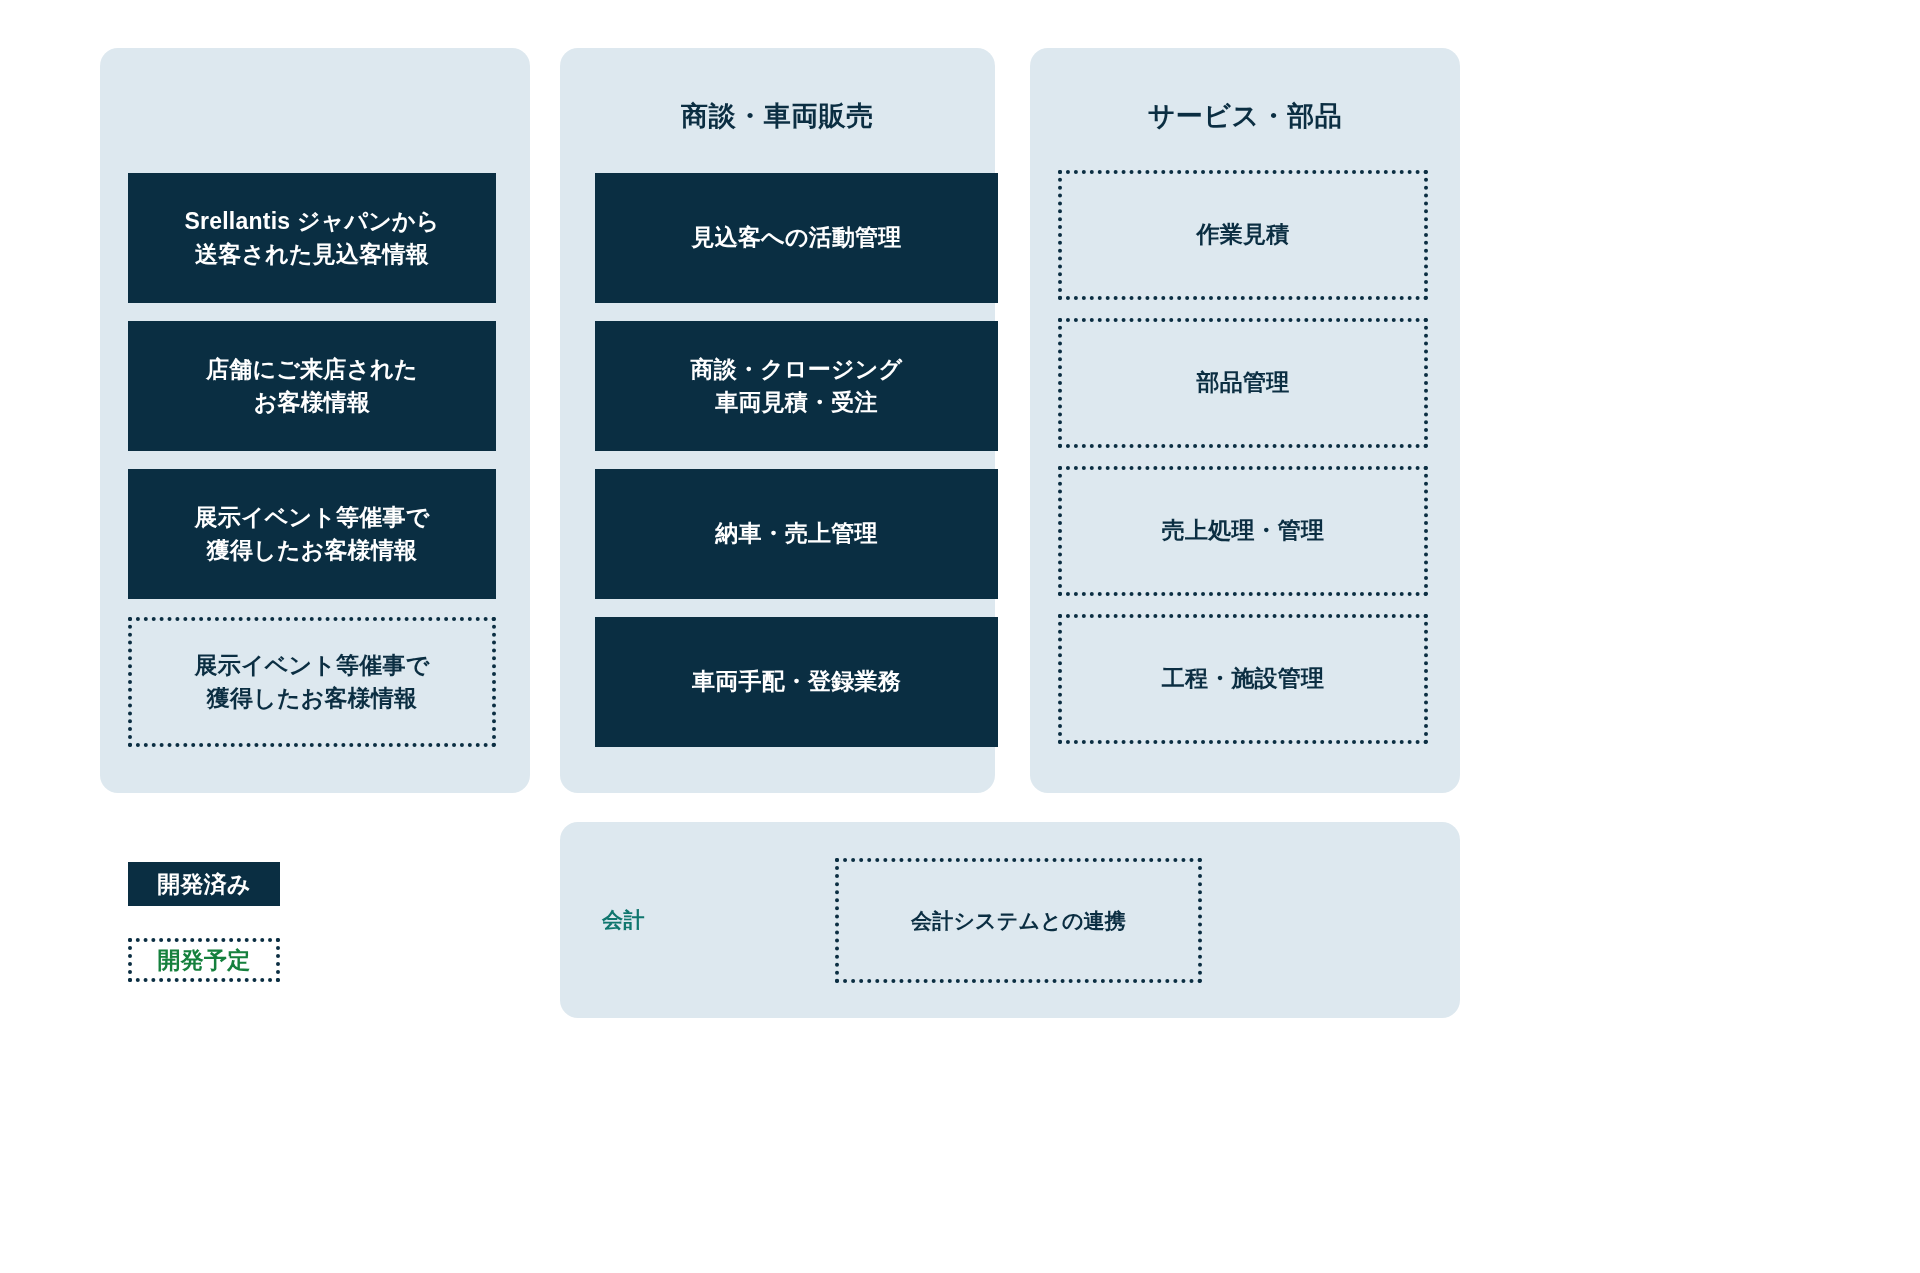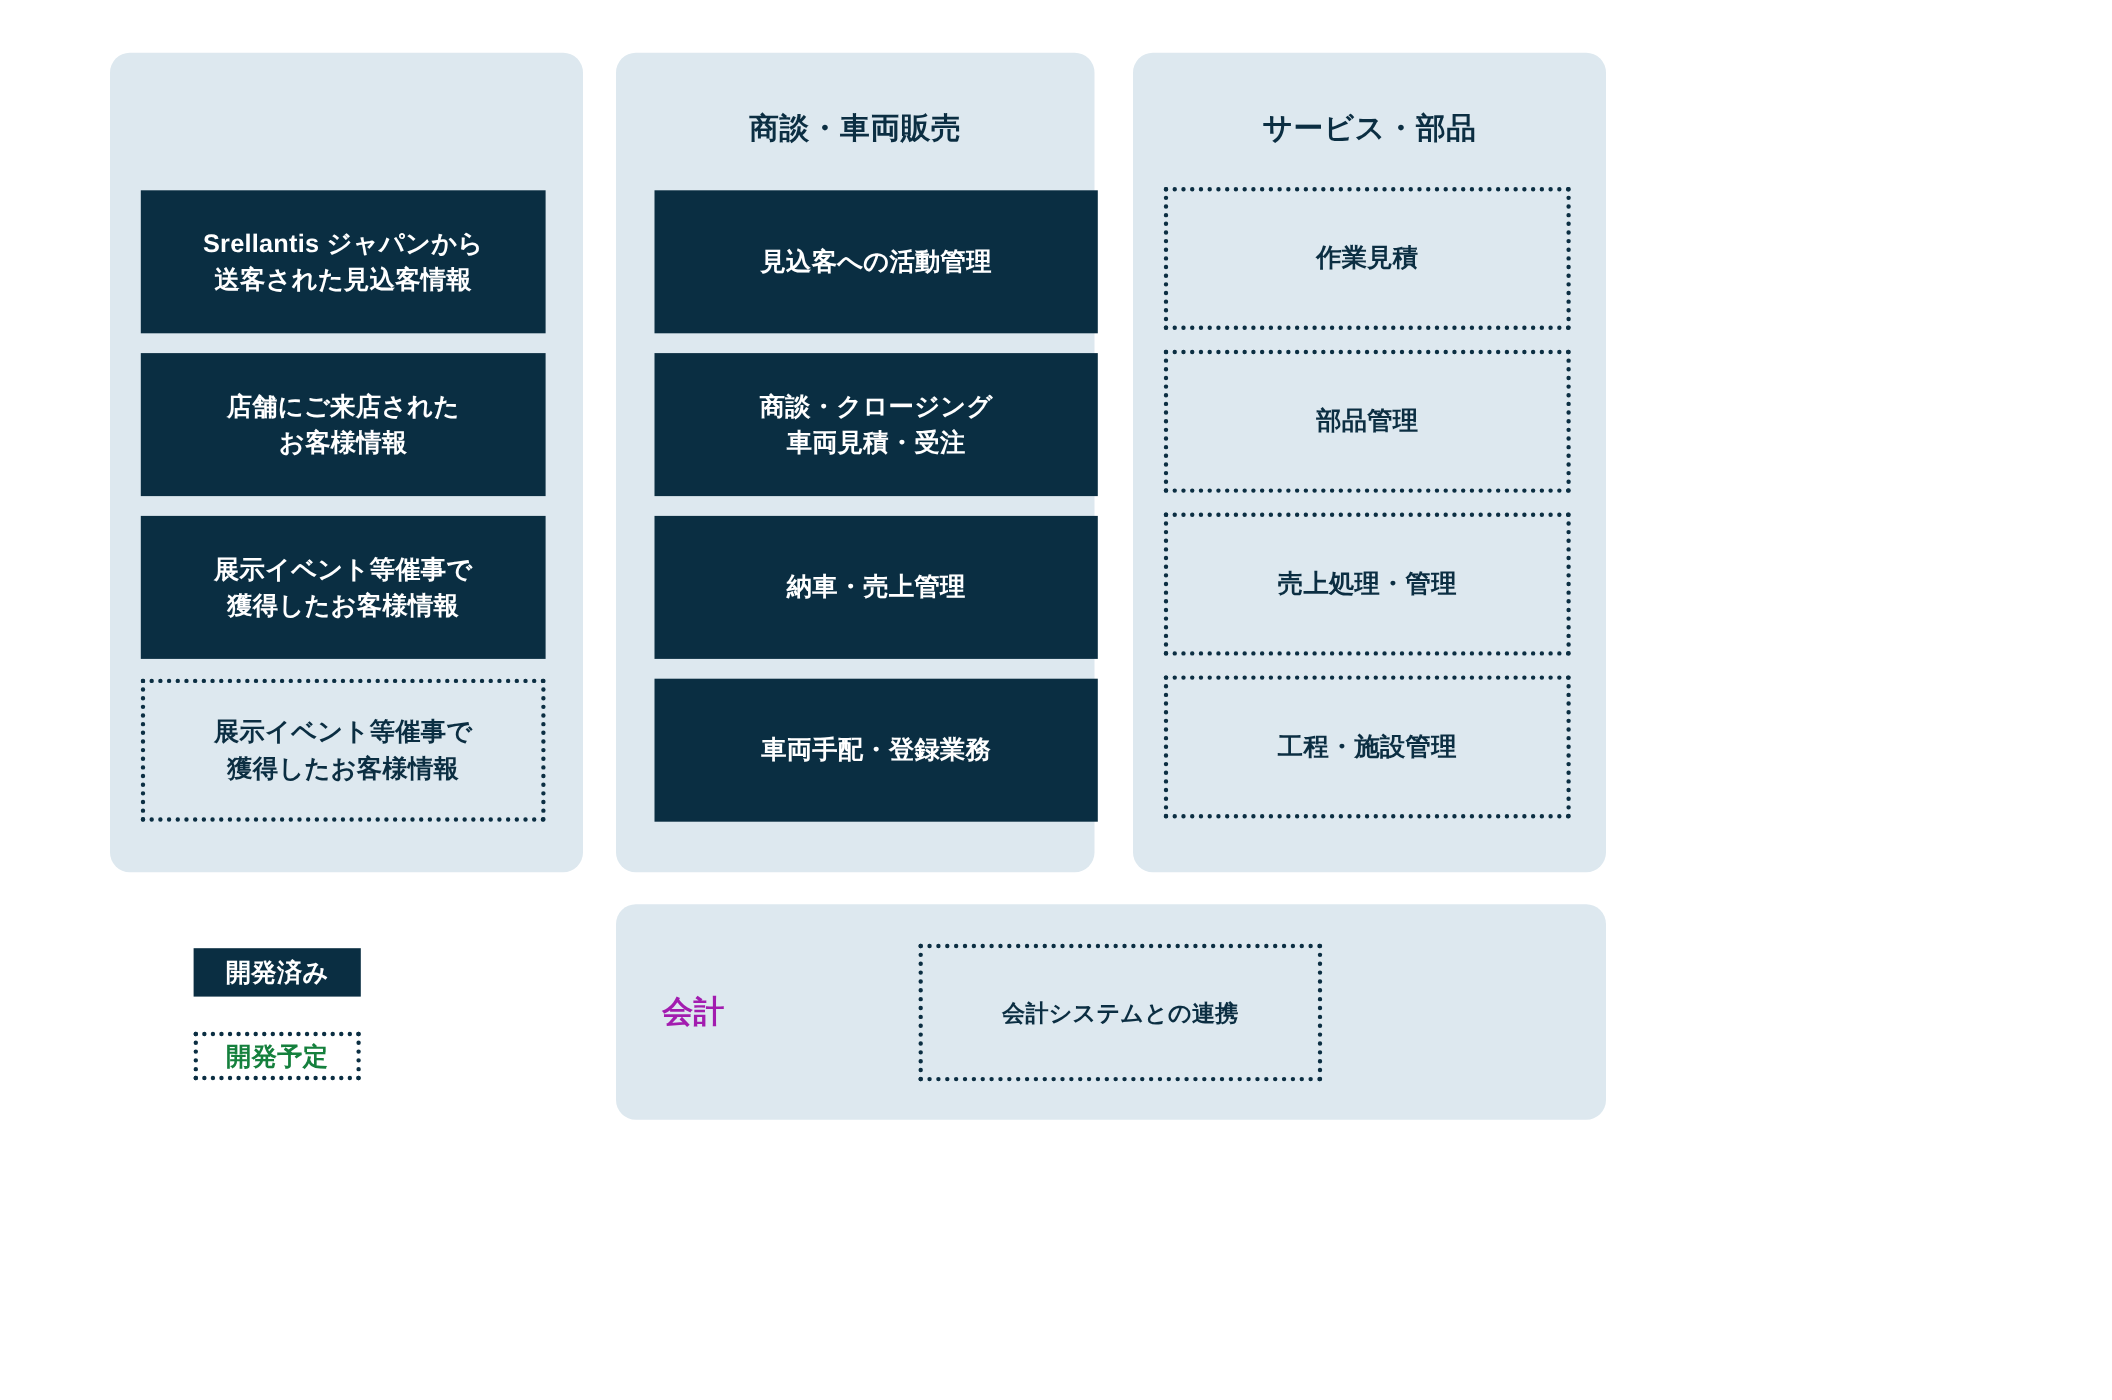--- a/index.html
+++ b/index.html
@@ -127,21 +127,20 @@
   .legend-chip {
     box-sizing: border-box;
     width: 152px;
     height: 44px;
     display: flex;
     align-items: center;
     justify-content: center;
     font-size: 23px;
     font-weight: 700;
     letter-spacing: 0.01em;
-    margin-left: 48px;
   }
   .legend-chip.filled {
     background: #0a2e42;
     color: #ffffff;
   }
   .legend-chip.dashed {
     margin-top: 32px;
     border: 4px dotted #0b2e42;
     color: #15803d;
     background: transparent;
@@ -155,23 +154,23 @@
     width: 900px;
     height: 196px;
     background: #dde8ef;
     border-radius: 18px;
   }
   #panel-accounting .acct-label {
     position: absolute;
     left: 42px;
     top: 50%;
     transform: translateY(-50%);
-    font-size: 28px;
-    font-weight: 700;
-    color: #a21caf;
+    font-size: 21px;
+    font-weight: 700;
+    color: #0f766e;
     letter-spacing: 0.02em;
   }
   #panel-accounting .acct-box {
     position: absolute;
     left: 275px;
     top: 36px;
     width: 367px;
     height: 125px;
     box-sizing: border-box;
     border: 4px dotted #0b2e42;

